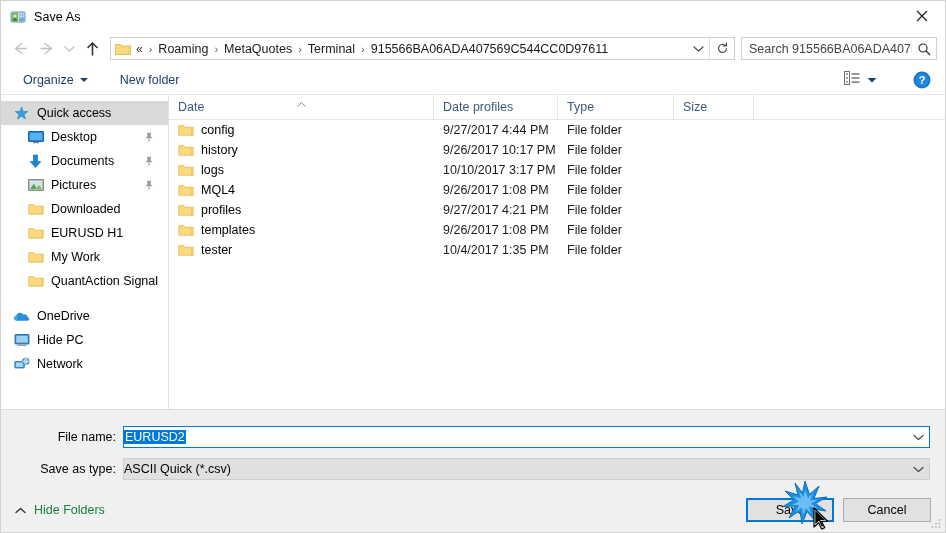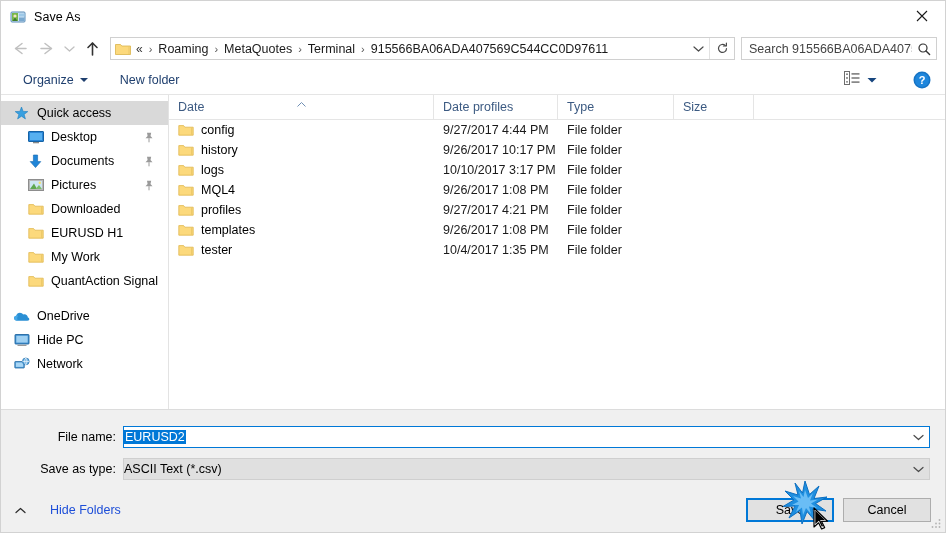--- a/index.html
+++ b/index.html
@@ -338,23 +338,23 @@
     flex: none;
     height: 45px;
     background: #f0f0f0;
     display: flex;
     align-items: center;
     padding: 0 14px 0 10px;
     box-sizing: border-box;
     position: relative;
   }
   .hidefolders {
-    display: flex; align-items: center; gap: 24px;
-    font-size: 12.5px;
-    color: #1d4ed8;
+    display: flex; align-items: center; gap: 8px;
+    font-size: 12.5px;
+    color: #15803d;
     padding: 4px 4px;
   }
   .footer-spacer { flex: 1 1 auto; }
   .btn {
     width: 88px; height: 24px;
     font-size: 12.5px;
     color: #000;
     background: #e1e1e1;
     border: 1px solid #adadad;
     display: flex; align-items: center; justify-content: center;
@@ -788,21 +788,21 @@
         <div class="combo-arrow">
           <svg width="11" height="7" viewBox="0 0 11 7">
             <path d="M1 1.5 L5.5 5.5 L10 1.5" stroke="#4a4a4a" stroke-width="1.2" fill="none" stroke-linecap="round" stroke-linejoin="round"></path>
           </svg>
         </div>
       </div>
     </div>
     <div class="formrow">
       <div class="formlabel">Save as type:</div>
       <div class="combo filetype">
-        <div class="combo-value">ASCII Text (*.csv)</div>
+        <div class="combo-value">ASCII Quick (*.csv)</div>
         <div class="combo-arrow">
           <svg width="11" height="7" viewBox="0 0 11 7">
             <path d="M1 1.5 L5.5 5.5 L10 1.5" stroke="#4a4a4a" stroke-width="1.2" fill="none" stroke-linecap="round" stroke-linejoin="round"></path>
           </svg>
         </div>
       </div>
     </div>
   </div>
 
   <div class="footer">

